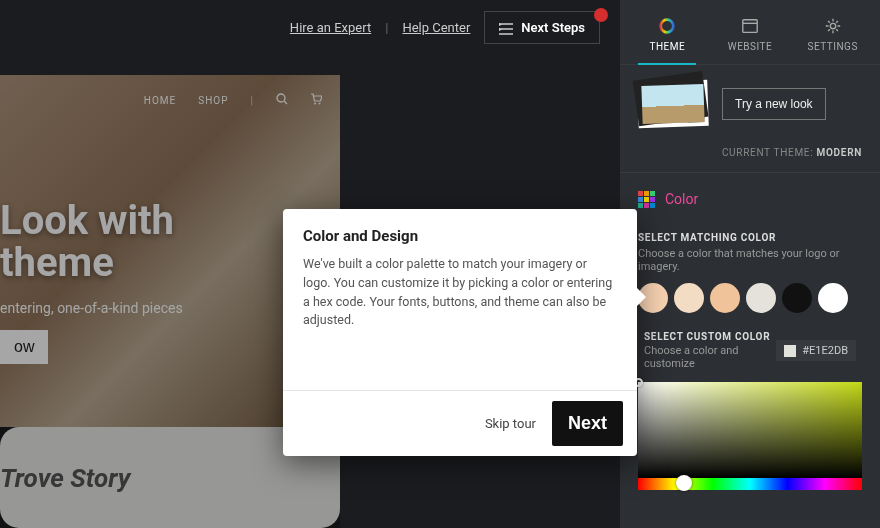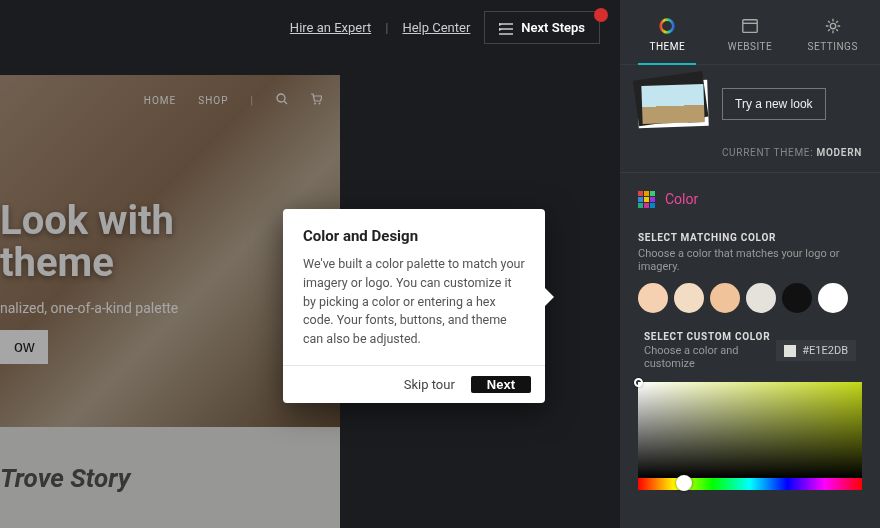--- a/index.html
+++ b/index.html
@@ -50,20 +50,21 @@
   font-size: 16px; border: none;
 }
 .story {
   position: absolute; left: 0; top: 352px;
   width: 340px; height: 101px;
   background: #e8e8e6;
   color: #555;
   font-size: 26px; font-weight: 700;
   display: flex; align-items: center; padding-left: 0px;
   font-style: italic;
+  border-radius: 19px;
 }
 .preview-overlay {
   position: absolute; inset: 0;
   background: rgba(0,0,0,.35);
   pointer-events: none;
 }
 
 
 .topbar {
   position: absolute;
@@ -213,46 +214,47 @@
 .hue-knob {
   position: absolute; top: -3px; left: 38px;
   width: 16px; height: 16px; border-radius: 50%;
   background: #fff; box-shadow: 0 0 3px rgba(0,0,0,.6);
 }
 
 
 .popover {
   position: absolute;
   left: 283px; top: 209px;
-  width: 262px;
+  width: 354px;
   background: #fff; color: #333;
   border-radius: 4px;
   box-shadow: 0 8px 30px rgba(0,0,0,.5);
 }
 .popover-arrow {
   position: absolute; right: -9px; top: 78px;
   width: 0; height: 0;
   border-top: 10px solid transparent;
   border-bottom: 10px solid transparent;
   border-left: 10px solid #fff;
 }
 .pop-body { padding: 18px 20px 16px; }
 .pop-title { font-size: 15px; font-weight: 700; margin-bottom: 10px; color: #222; }
 .pop-text { font-size: 12.5px; line-height: 1.5; color: #555; }
 .pop-footer {
   border-top: 1px solid #e5e5e5;
   padding: 10px 14px;
   display: flex; justify-content: flex-end; gap: 16px;
   align-items: center;
+  margin-top: 44px;
 }
 .skip { font-size: 13px; color: #444; cursor: pointer; }
 .next-btn {
   background: #111; color: #fff;
-  border: none; padding: 1px 16px;
-  font-size: 13px; font-weight: 600; cursor: pointer;
+  border: none; padding: 12px 16px;
+  font-size: 18px; font-weight: 600; cursor: pointer;
   border-radius: 2px;
 }
 </style>
 </head>
 <body>
 
 <div class="topbar">
   <a>Hire an Expert</a>
   <span class="sep">|</span>
   <a>Help Center</a>
@@ -283,21 +285,21 @@
             <path d="M1 1h2l1.5 7h6l1.5-5H3" stroke="#fff" fill="none" stroke-width="1.2"></path>
             <circle cx="5" cy="10.5" r="1" fill="#fff"></circle>
             <circle cx="9.5" cy="10.5" r="1" fill="#fff"></circle>
           </svg>
       </span>
     </div>
     <div class="hero-headline">
       <div>Look with</div>
       <div>theme</div>
     </div>
-    <div class="hero-sub">nalized, one-of-a-kind palette</div>
+    <div class="hero-sub">entering, one-of-a-kind pieces</div>
     <button class="hero-btn">ow</button>
   </div>
   <div class="story">Trove Story</div>
   <div class="preview-overlay"></div>
 </div>
 
 <div class="panel">
   <div class="tabs">
     <div class="tab active">
       <svg class="tab-icon" viewBox="0 0 20 20">

